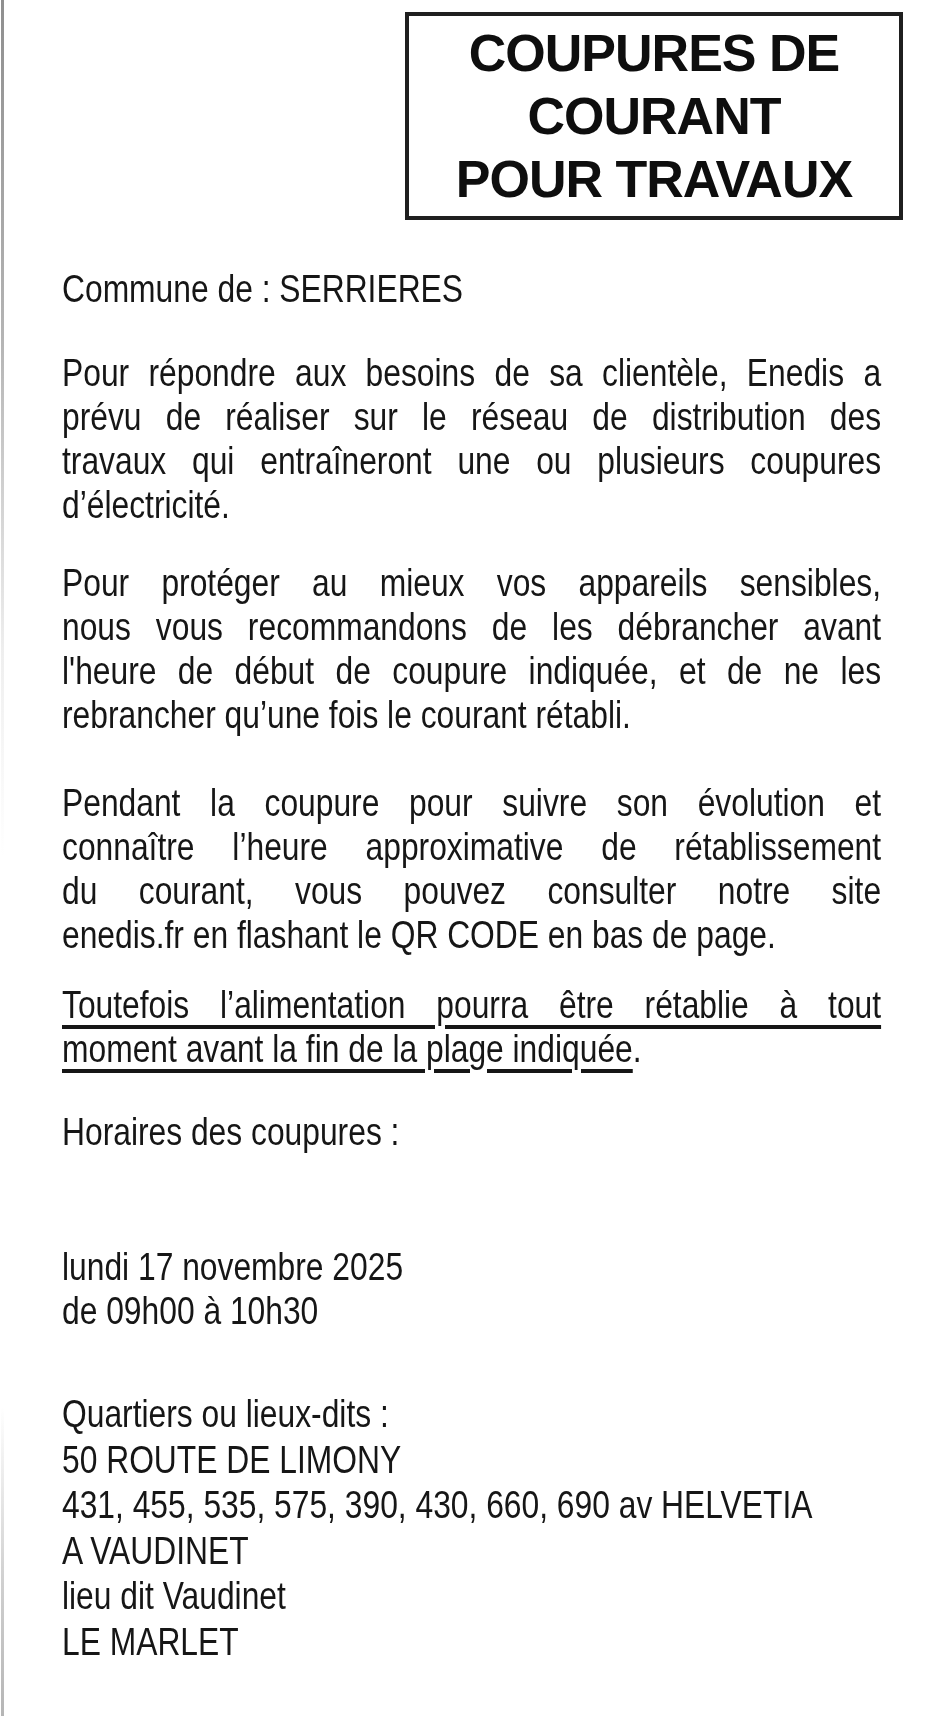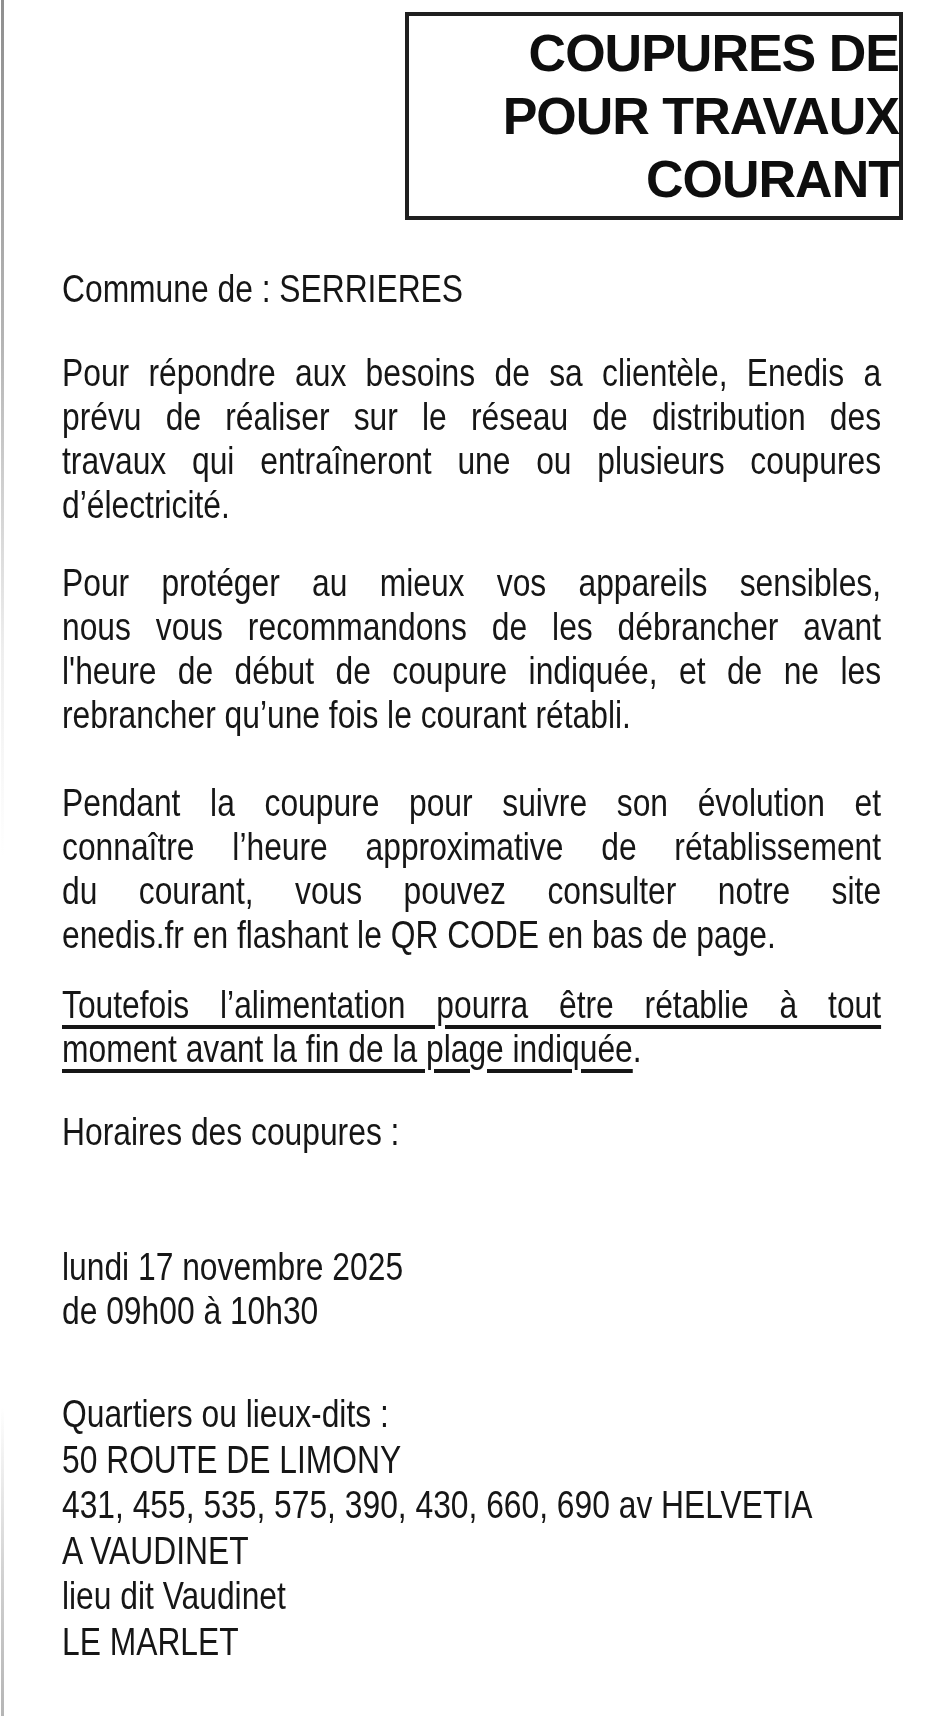--- a/index.html
+++ b/index.html
@@ -38,21 +38,21 @@
     left: 405px;
     top: 12px;
     width: 498px;
     height: 208px;
     border: 4px solid #1f1f1f;
     box-sizing: border-box;
     background: #ffffff;
     display: flex;
     flex-direction: column;
     justify-content: center;
-    align-items: flex-end;
+    align-items: center;
   }
   .title-line {
     display: block;
     font-size: 52px;
     font-weight: bold;
     line-height: 63px;
     letter-spacing: -1px;
     color: #0e0e0e;
     white-space: nowrap;
     text-align: center;
@@ -89,22 +89,22 @@
 </style>
 </head>
 <body>
 
 <div class="page">
 
   <div class="edge-line"></div>
 
   <div class="title-box">
     <span class="title-line">COUPURES DE</span>
+    <span class="title-line">COURANT</span>
     <span class="title-line">POUR TRAVAUX</span>
-    <span class="title-line">COURANT</span>
   </div>
 
   <div class="tblock" style="top:267px;">
     <span class="line lastline">Commune de : SERRIERES</span>
   </div>
 
   <div class="tblock" style="top:351px;">
     <span class="line jline">Pour répondre aux besoins de sa clientèle, Enedis a</span>
     <span class="line jline">prévu de réaliser sur le réseau de distribution des</span>
     <span class="line jline">travaux qui entraîneront une ou plusieurs coupures</span>

